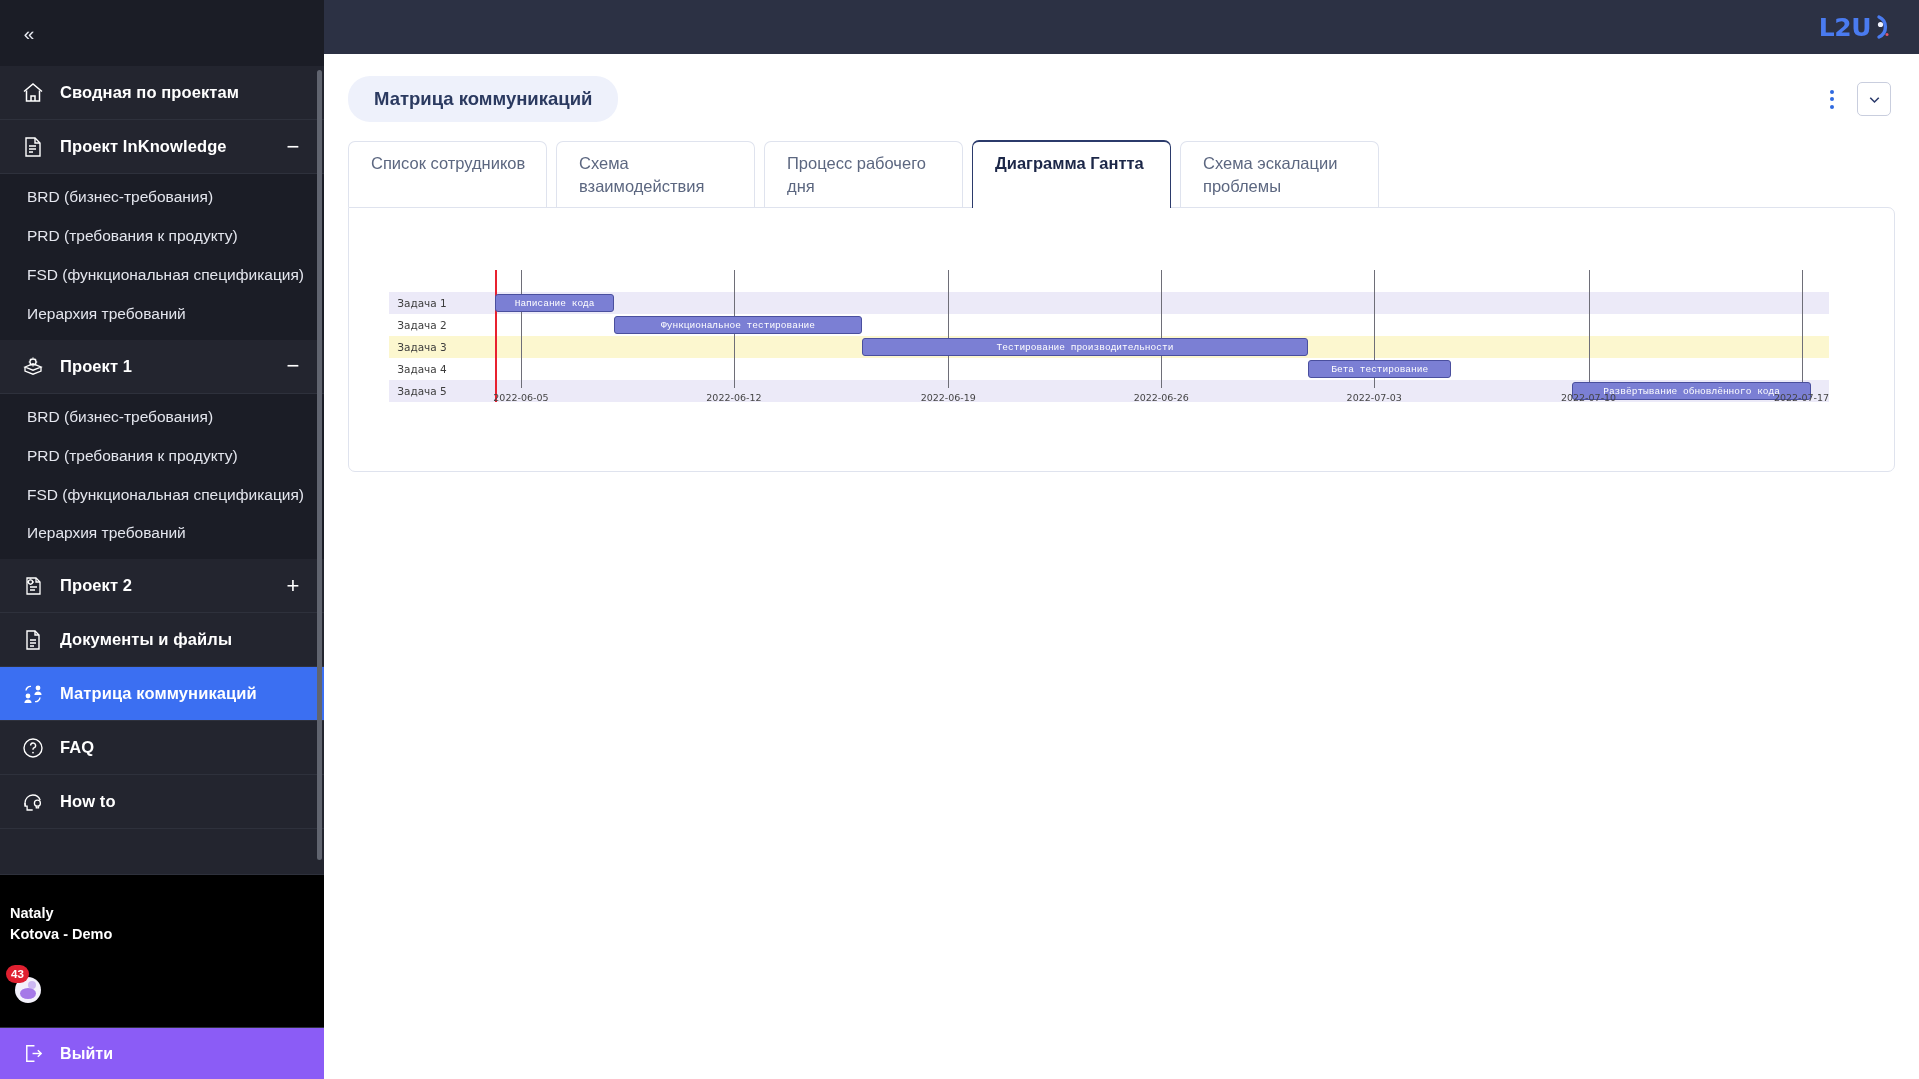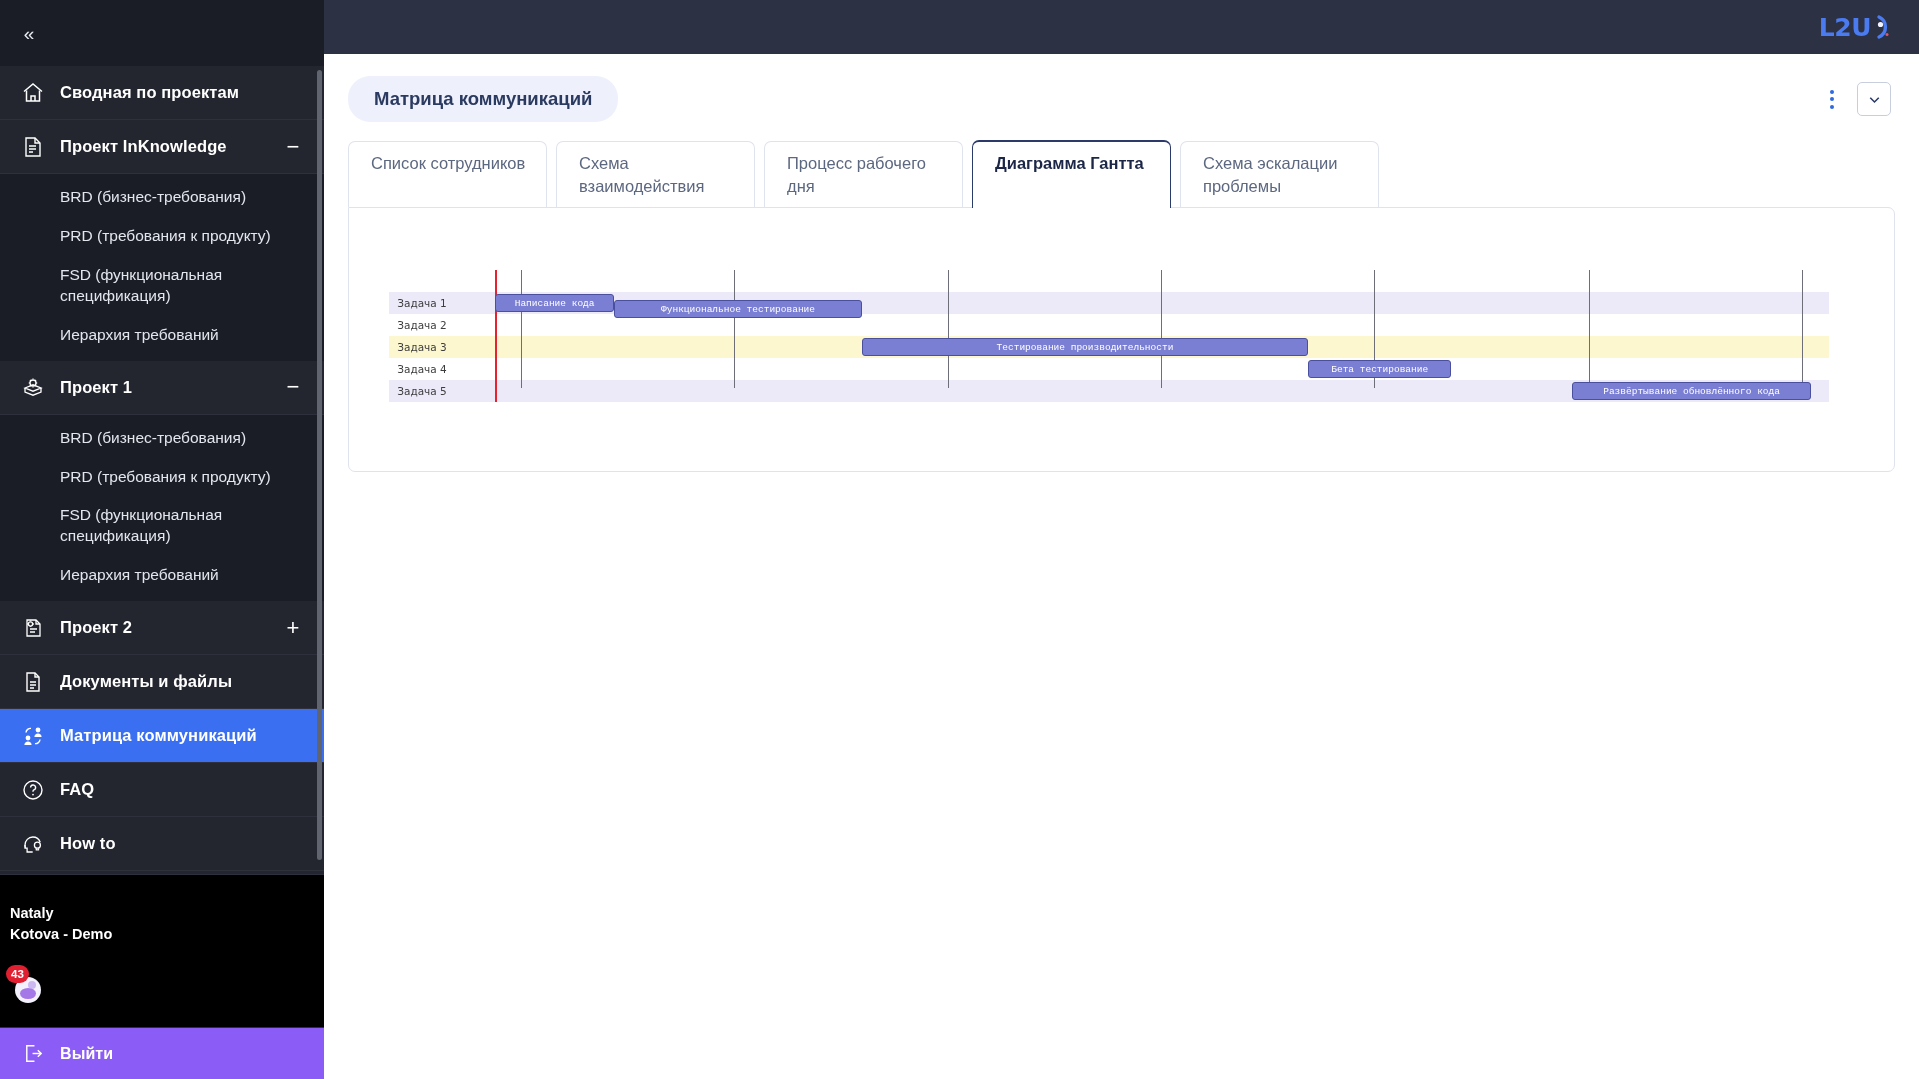--- a/index.html
+++ b/index.html
@@ -67,21 +67,21 @@
     padding-left: 8px;
     white-space: nowrap;
   }
   .nav-toggle {
     color: #ffffff; font-size: 22px; font-weight: 400;
     line-height: 1; width: 18px; text-align: center;
     cursor: pointer; user-select: none;
   }
   .sub-group { background: #1b1d26; }
   .sub-row {
-    padding: 9px 18px 9px 60px;
+    padding: 9px 18px 9px 27px;
     color: #e4e6ee;
     font-size: 15.5px; line-height: 1.35;
     cursor: pointer;
   }
   .sub-row:first-child { padding-top: 13px; }
   .sub-row:last-child { padding-bottom: 15px; }
 
   
   .sb-user {
     flex: 0 0 auto;
@@ -483,22 +483,31 @@
             <div class="g-band shade-a" style="top: 110px;"></div>
             <div class="g-grid" style="left: 4.8%;"></div>
             <div class="g-grid" style="left: 20.3%;"></div>
             <div class="g-grid" style="left: 35.9%;"></div>
             <div class="g-grid" style="left: 51.4%;"></div>
             <div class="g-grid" style="left: 66.9%;"></div>
             <div class="g-grid" style="left: 82.5%;"></div>
             <div class="g-grid" style="left: 98%;"></div>
             <div class="g-today" style="left: 2.9%; background: rgb(232, 33, 47);"></div>
             <div class="g-bar" style="left: 2.9%; width: 8.7%; top: 24px; background: rgb(123, 127, 212);">Написание кода</div>
-            <div class="g-bar" style="left: 11.6%; width: 18%; top: 30px; background: rgb(123, 127, 212);">Функциональное тестирование</div>
+            <div class="g-bar" style="left: 11.6%; width: 18%; top: 46px; background: rgb(123, 127, 212);">Функциональное тестирование</div>
             <div class="g-bar" style="left: 29.6%; width: 32.5%; top: 68px; background: rgb(123, 127, 212);">Тестирование производительности</div>
             <div class="g-bar" style="left: 62.1%; width: 10.4%; top: 90px; background: rgb(123, 127, 212);">Бета тестирование</div>
             <div class="g-bar" style="left: 81.3%; width: 17.4%; top: 112px; background: rgb(123, 127, 212);">Развёртывание обновлённого кода</div>
           </div>
+        <div class="g-ticks" id="ticks">
+            <div class="g-tick" style="left: 4.8%;">2022-06-05</div>
+            <div class="g-tick" style="left: 20.3%;">2022-06-12</div>
+            <div class="g-tick" style="left: 35.9%;">2022-06-19</div>
+            <div class="g-tick" style="left: 51.4%;">2022-06-26</div>
+            <div class="g-tick" style="left: 66.9%;">2022-07-03</div>
+            <div class="g-tick" style="left: 82.5%;">2022-07-10</div>
+            <div class="g-tick" style="left: 98%;">2022-07-17</div>
+          </div>
       </div>
     </section>
 
   </main>
 </div>
 
 </body></html>

